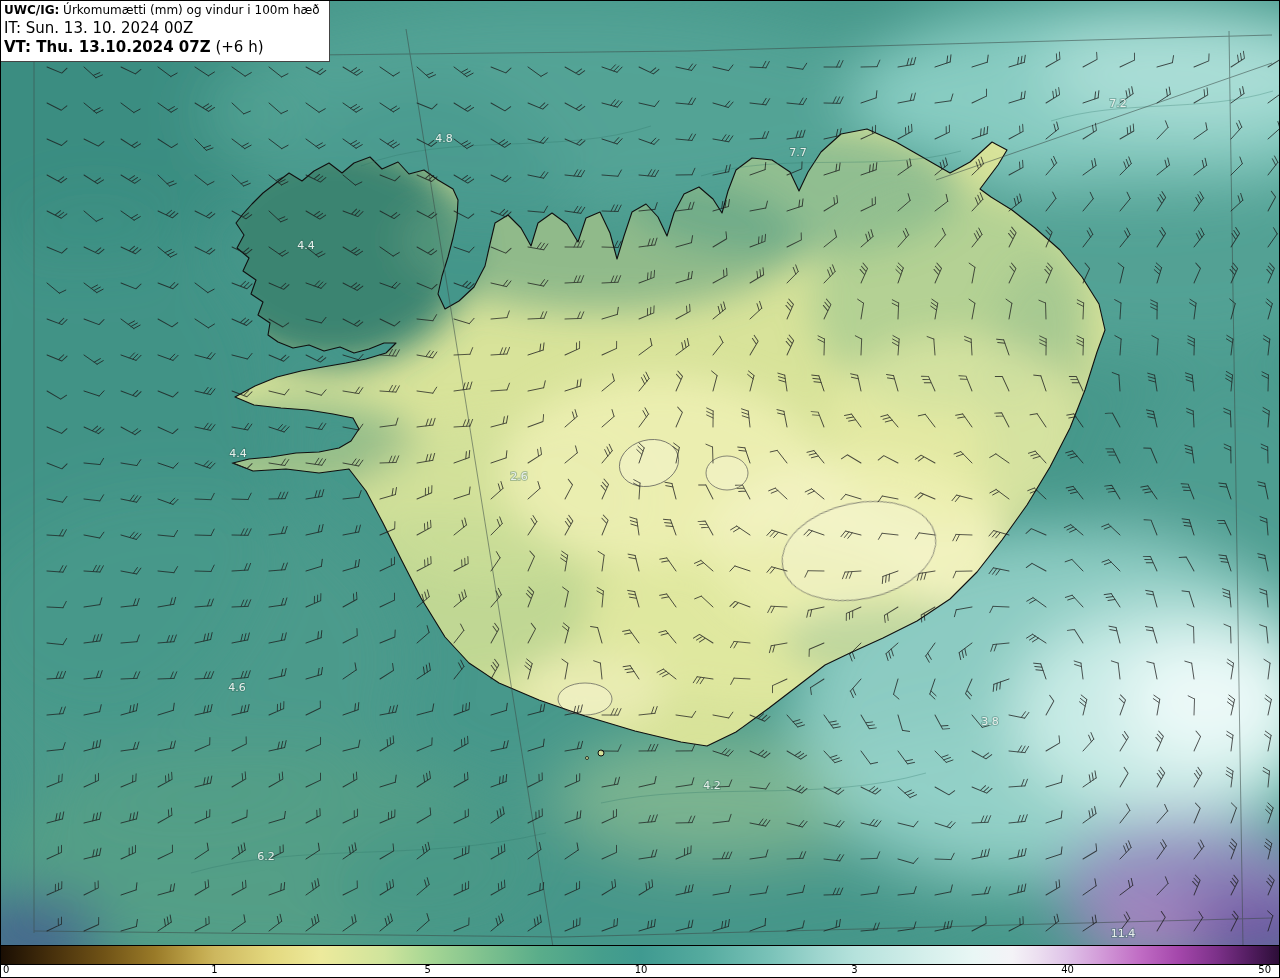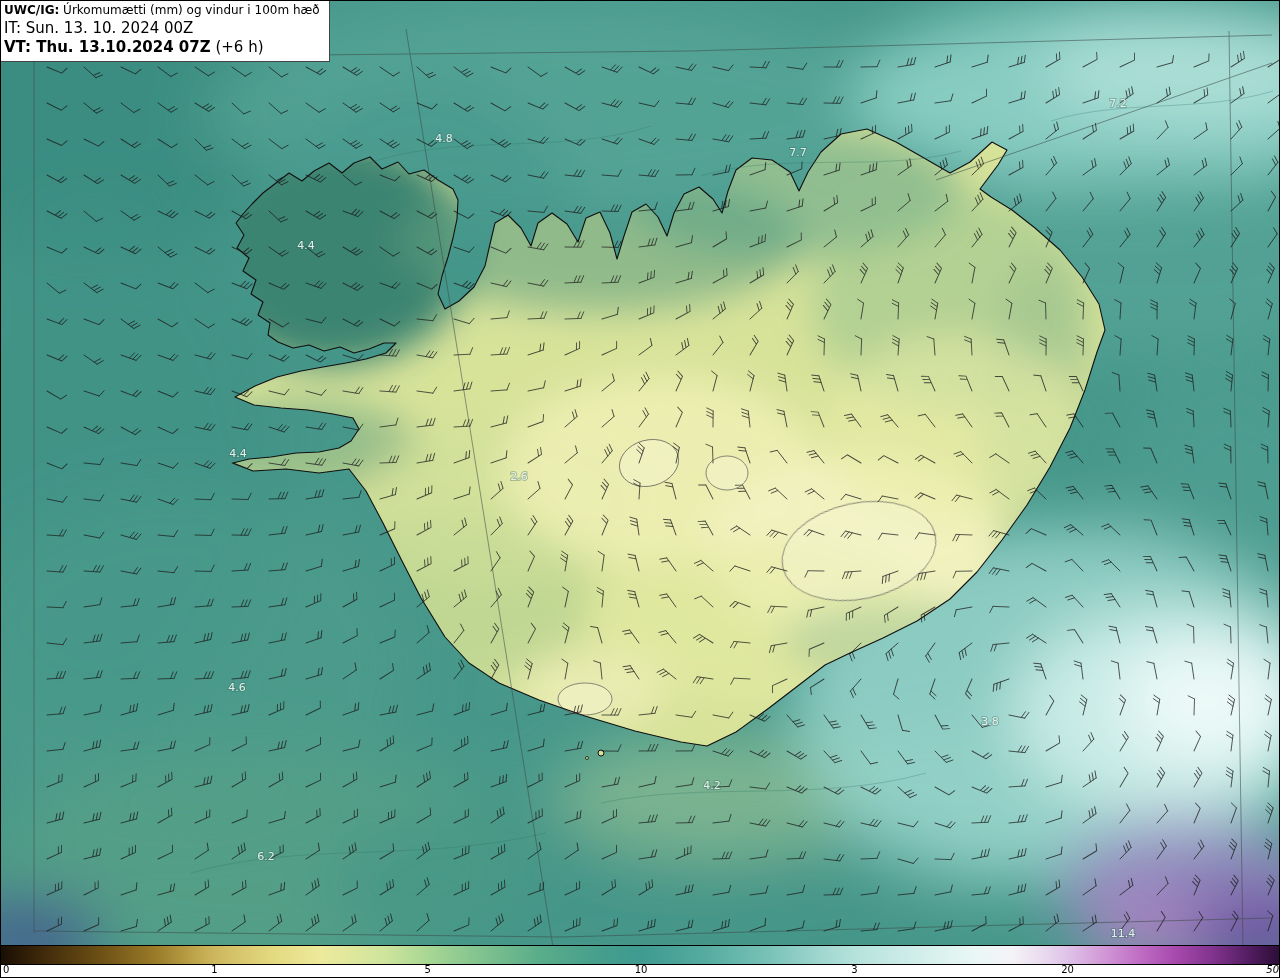--- a/index.html
+++ b/index.html
@@ -995,18 +995,18 @@
   </div>
 
   <div class="colorbar">
     <div class="colorbar-strip" id="colorbar-strip" style="background: linear-gradient(90deg, rgb(26, 14, 3) 0%, rgb(71, 48, 12) 4%, rgb(111, 82, 22) 8%, rgb(153, 122, 40) 12%, rgb(194, 169, 78) 15.5%, rgb(205, 183, 94) 16.7%, rgb(227, 216, 126) 21%, rgb(237, 234, 156) 25%, rgb(207, 228, 156) 30%, rgb(168, 215, 148) 33.3%, rgb(124, 192, 142) 38%, rgb(90, 173, 138) 42%, rgb(69, 158, 140) 47%, rgb(63, 154, 144) 50%, rgb(85, 171, 159) 55%, rgb(121, 194, 184) 60%, rgb(159, 214, 207) 64%, rgb(181, 226, 220) 66.7%, rgb(212, 239, 235) 72%, rgb(233, 247, 245) 76%, rgb(244, 243, 247) 79%, rgb(236, 223, 240) 81%, rgb(223, 195, 232) 83.3%, rgb(210, 154, 216) 86%, rgb(192, 108, 196) 89%, rgb(164, 71, 171) 92%, rgb(124, 49, 137) 95%, rgb(83, 29, 97) 97.5%, rgb(42, 13, 53) 100%);"></div>
     <div class="colorbar-labels" id="colorbar-labels">
         <span class="cb-tick" style="left: 2px; transform: none;">0</span>
         <span class="cb-tick" style="left: 16.67%;">1</span>
         <span class="cb-tick" style="left: 33.33%;">5</span>
         <span class="cb-tick" style="left: 50%;">10</span>
         <span class="cb-tick" style="left: 66.67%;">3</span>
-        <span class="cb-tick" style="left: 83.33%;">20</span>
-        <span class="cb-tick" style="left: auto; right: 2px; transform: none; font-style: italic;">50</span>
+        <span class="cb-tick" style="left: 83.33%;">40</span>
+        <span class="cb-tick" style="left: auto; right: 10px; transform: none;">50</span>
       </div>
   </div>
 
 </div>
 
 </body></html>

